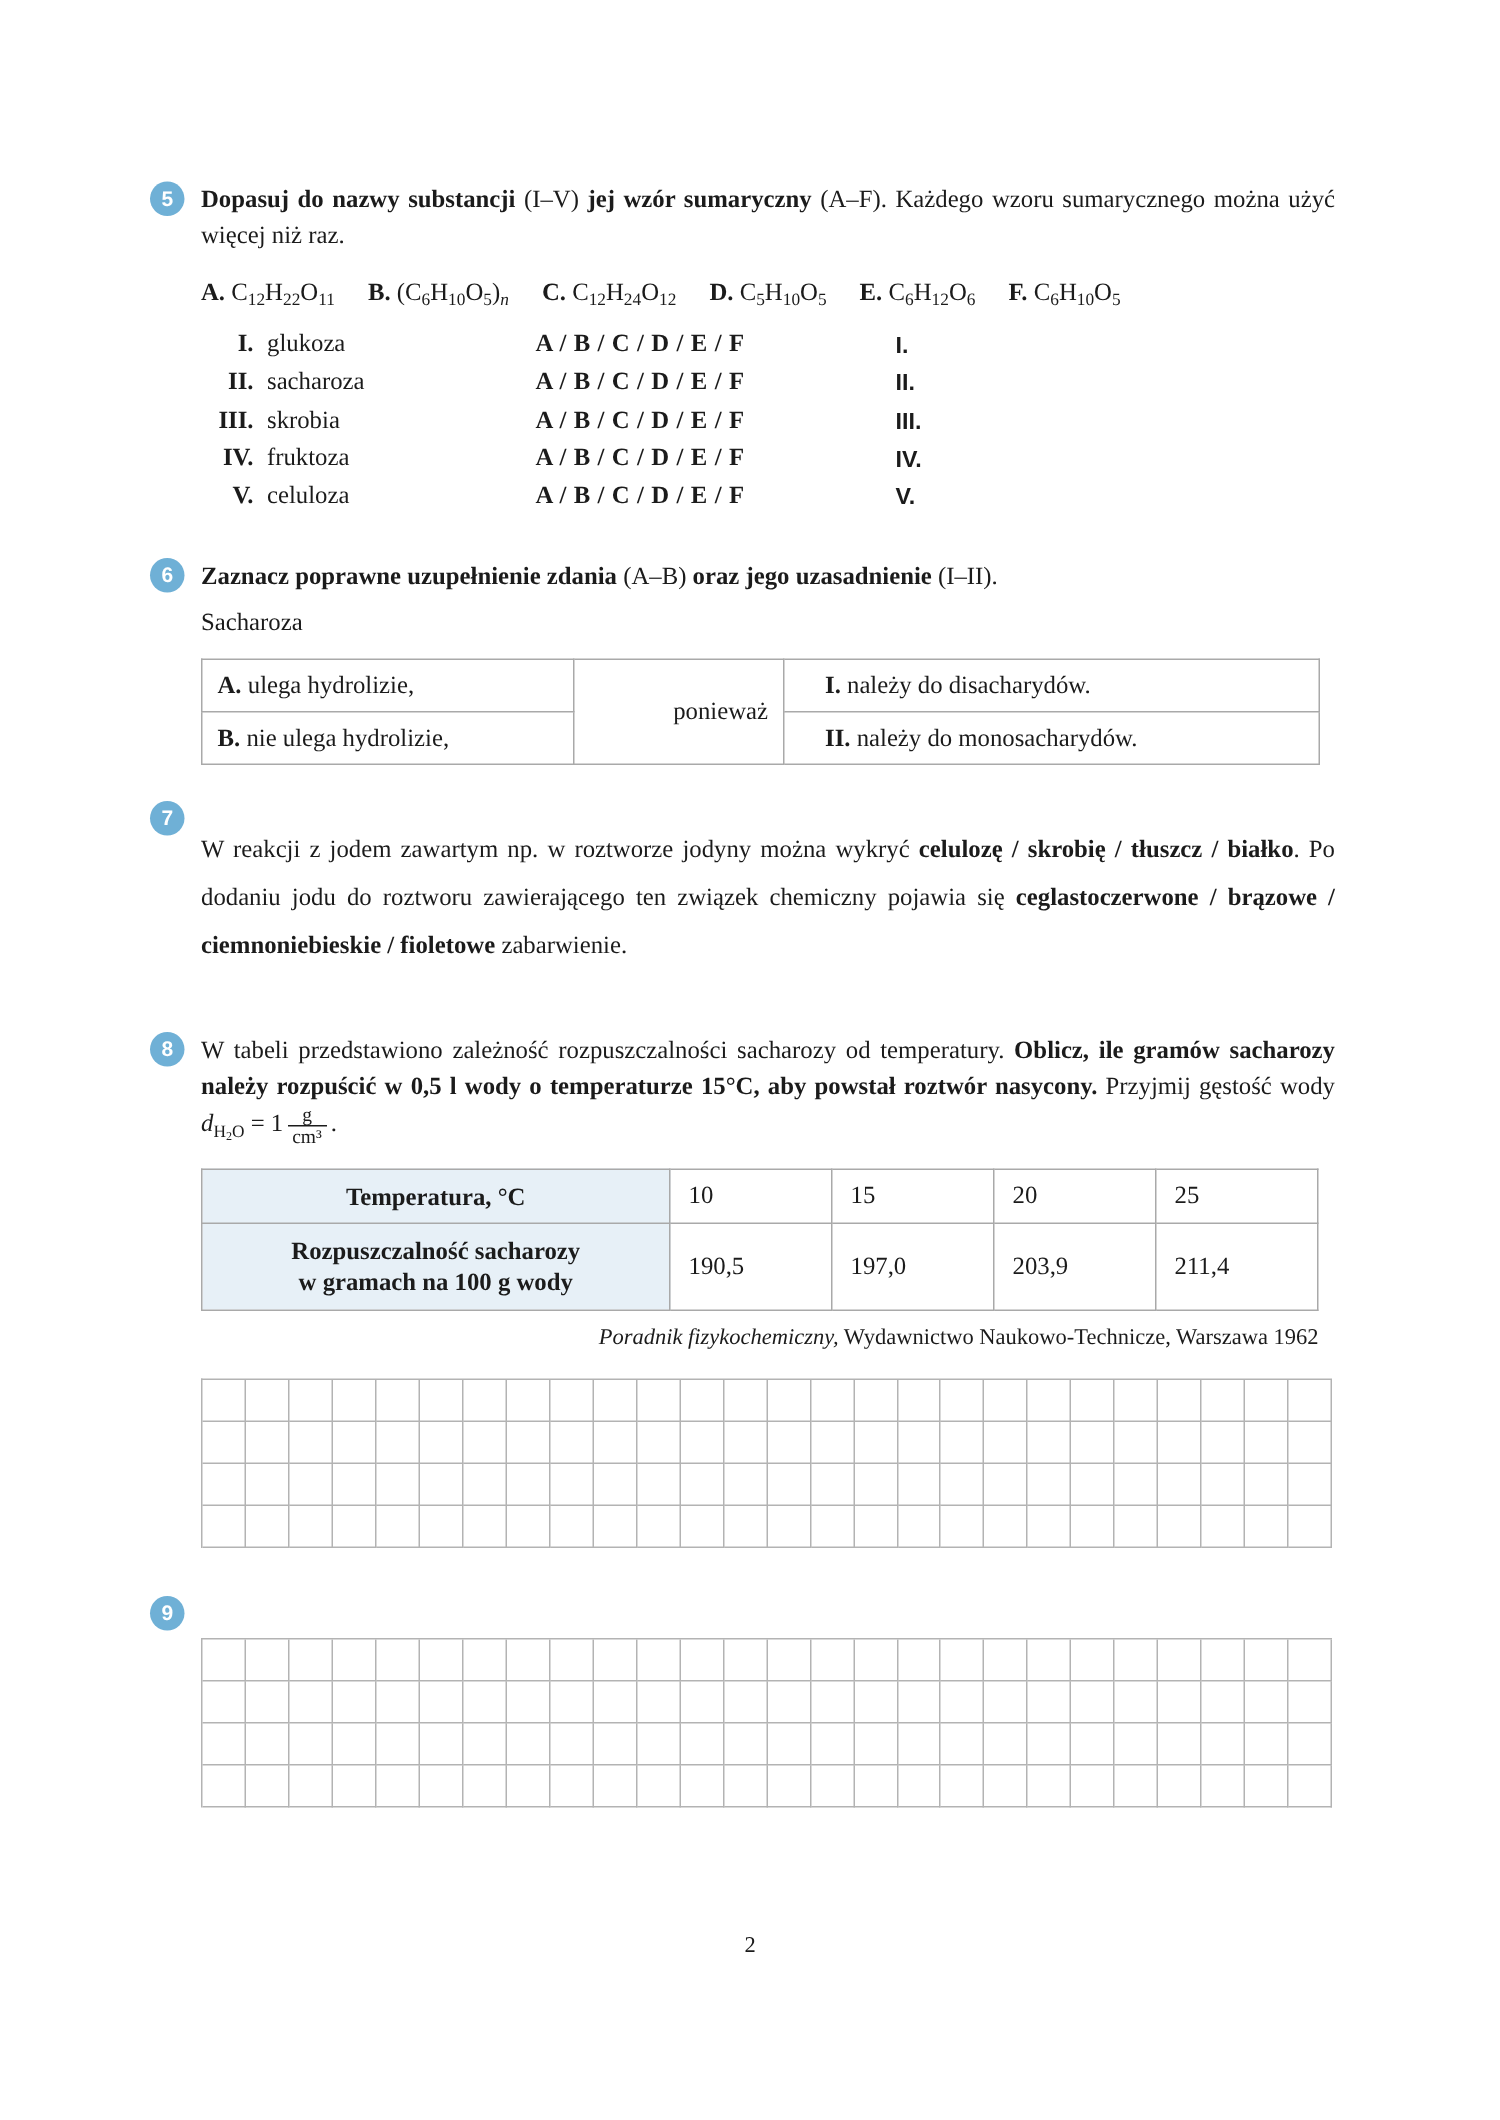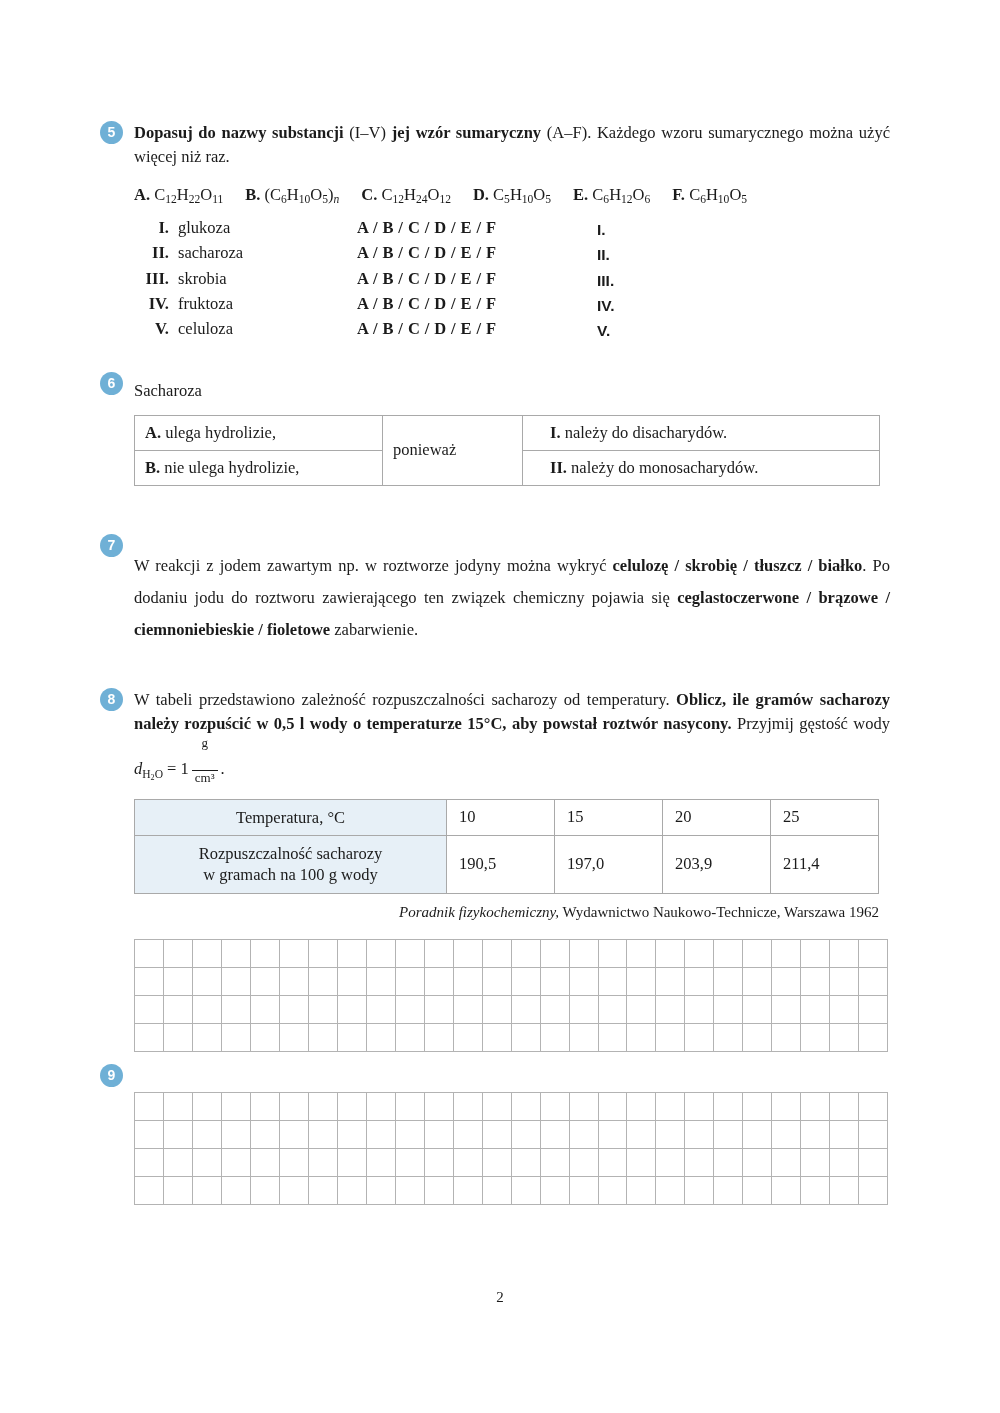--- a/index.html
+++ b/index.html
@@ -90,28 +90,28 @@
   }
   table.t td {
     border: 1px solid #a9a9a9;
     padding: 7px 10px;
     vertical-align: middle;
   }
 
   
   .t6 { width: 745px; margin-top: 12px; padding-left: 48px; }
   .t6 .c1 { width: 248px; }
-  .t6 .c2 { width: 140px; text-align: left; }
+  .t6 .c2 { width: 140px; text-align: right; }
   .t6 .c3 { width: 357px; padding-left: 27px; }
 
   
   .t8 { width: 745px; margin-top: 14px; }
   .t8 .hd {
     background: #e7f0f7;
-    font-weight: normal;
+    font-weight: bold;
     text-align: center;
     width: 312px;
     line-height: 1.3;
   }
   .t8 .vc { width: 108px; padding-left: 12px; }
 
   .cite {
     margin-top: 10px;
     width: 745px;
     text-align: right;
@@ -135,21 +135,21 @@
   
   .frac {
     display: inline-block;
     vertical-align: -0.55em;
     text-align: center;
     font-size: 13px;
     line-height: 1.08;
     margin: 0 3px;
   }
   .frac .num { display: block; padding: 0 3px; }
-  .frac .den { display: block; border-top: 1px solid #1b1b1b; padding: 0 3px; margin-top: 20px; }
+  .frac .den { display: block; border-top: 1px solid #1b1b1b; padding: 0 3px; }
 
   .pageno {
     position: absolute;
     left: 0; right: 0;
     top: 1289px;
     text-align: center;
     font-size: 15px;
   }
 </style>
 </head>
@@ -200,20 +200,21 @@
           <div>IV.</div>
           <div>V.</div>
         </div>
       </div>
     </div>
   </div>
 
   <div class="ex" style="left:100px; top:372px; width:790px;">
     <div class="badge">6</div>
     <div class="body">
+      <div class="lead"><span class="b">Zaznacz poprawne uzupełnienie zdania</span><span> (A–B) </span><span class="b">oraz jego uzasadnienie</span><span> (I–II).</span></div>
       <div class="lead" style="margin-top:7px;">Sacharoza</div>
 
       <table class="t t6">
         <tbody>
             <tr>
           <td class="c1"><span class="b">A.</span><span> ulega hydrolizie,</span></td>
           <td class="c2" rowspan="2">ponieważ</td>
           <td class="c3"><span class="b">I.</span><span> należy do disacharydów.</span></td>
         </tr>
         <tr>

